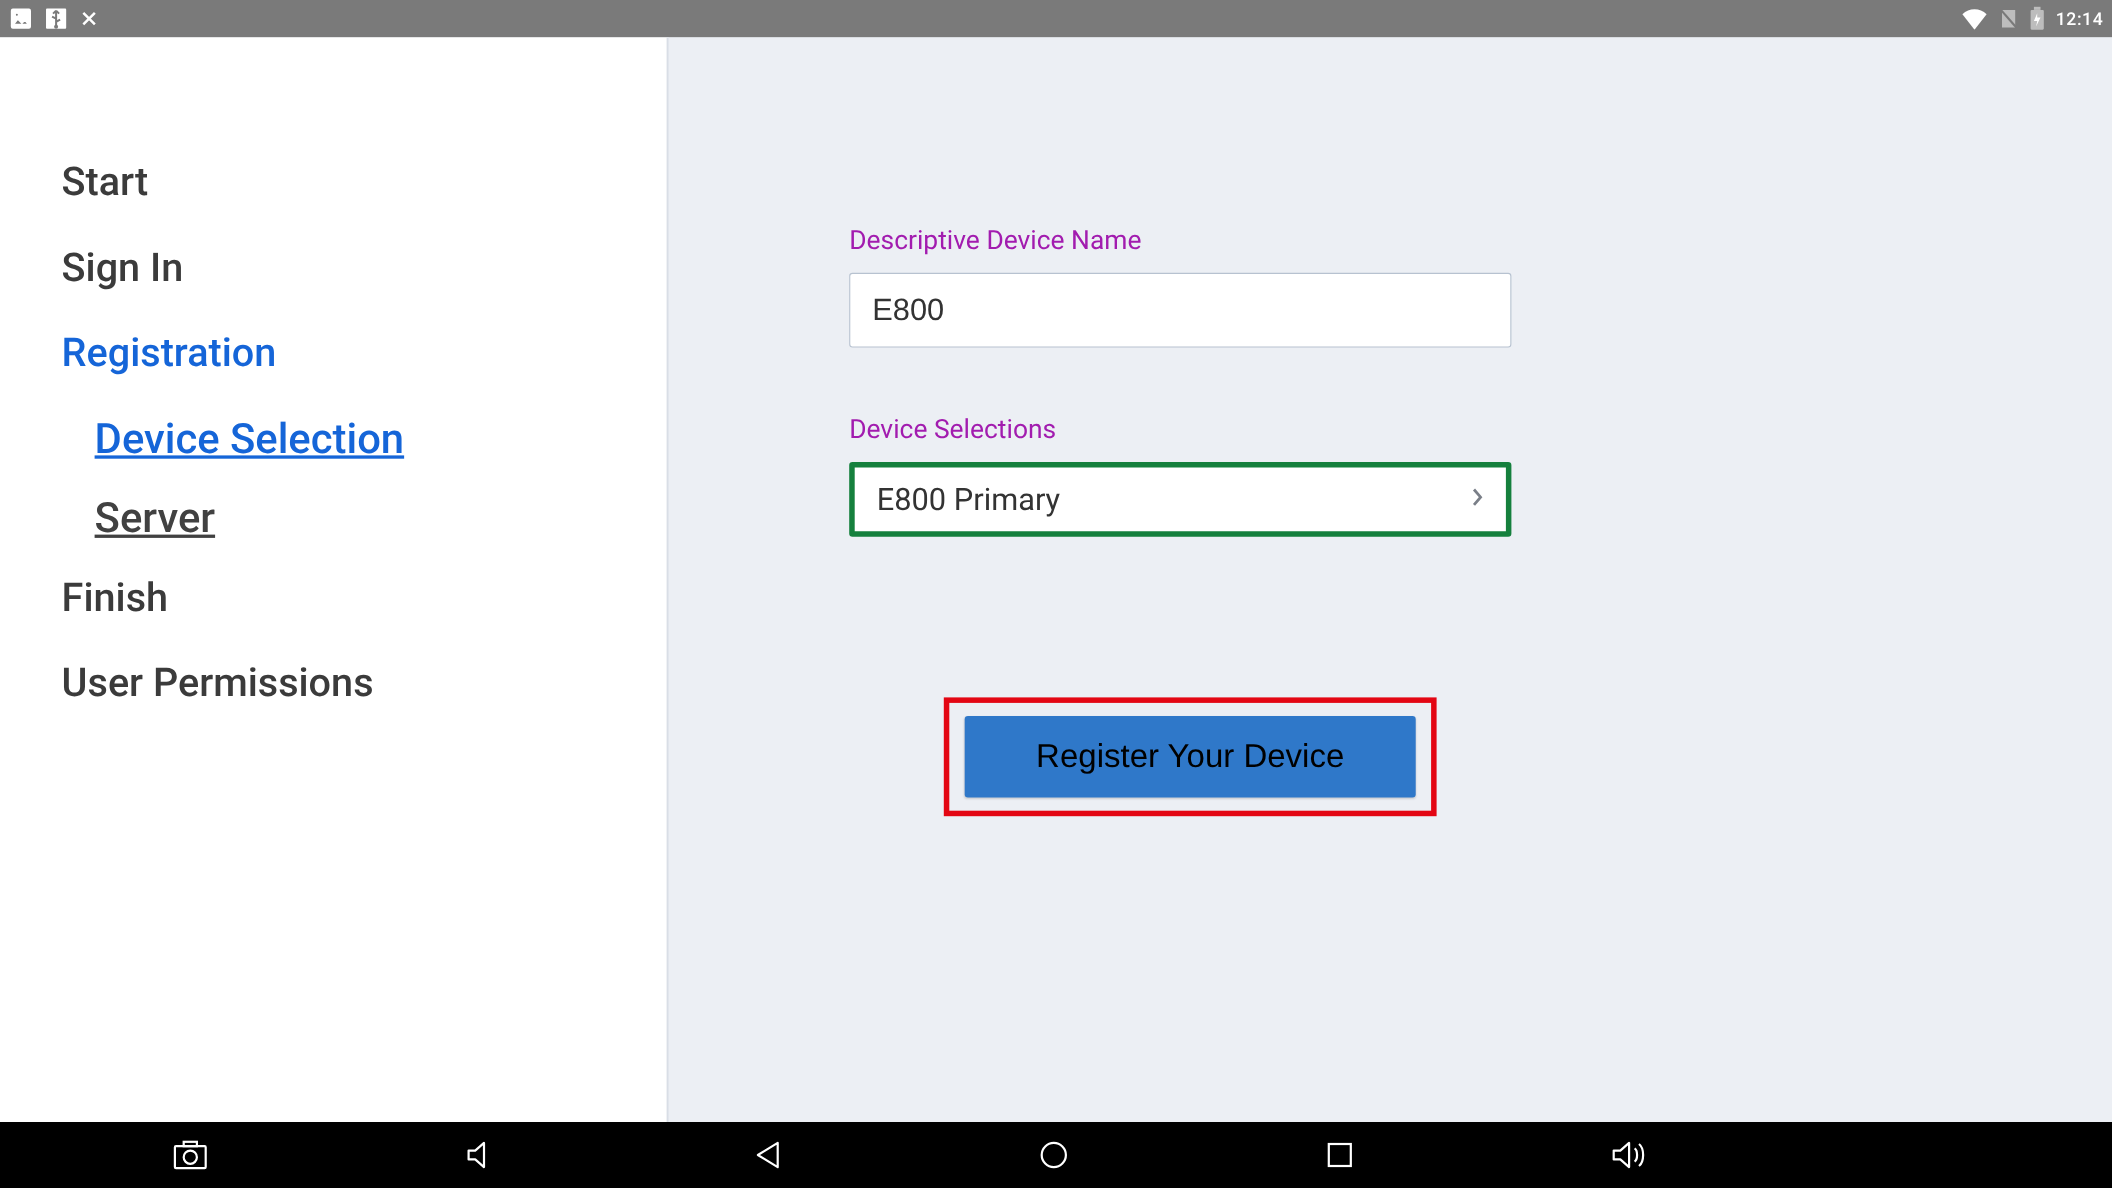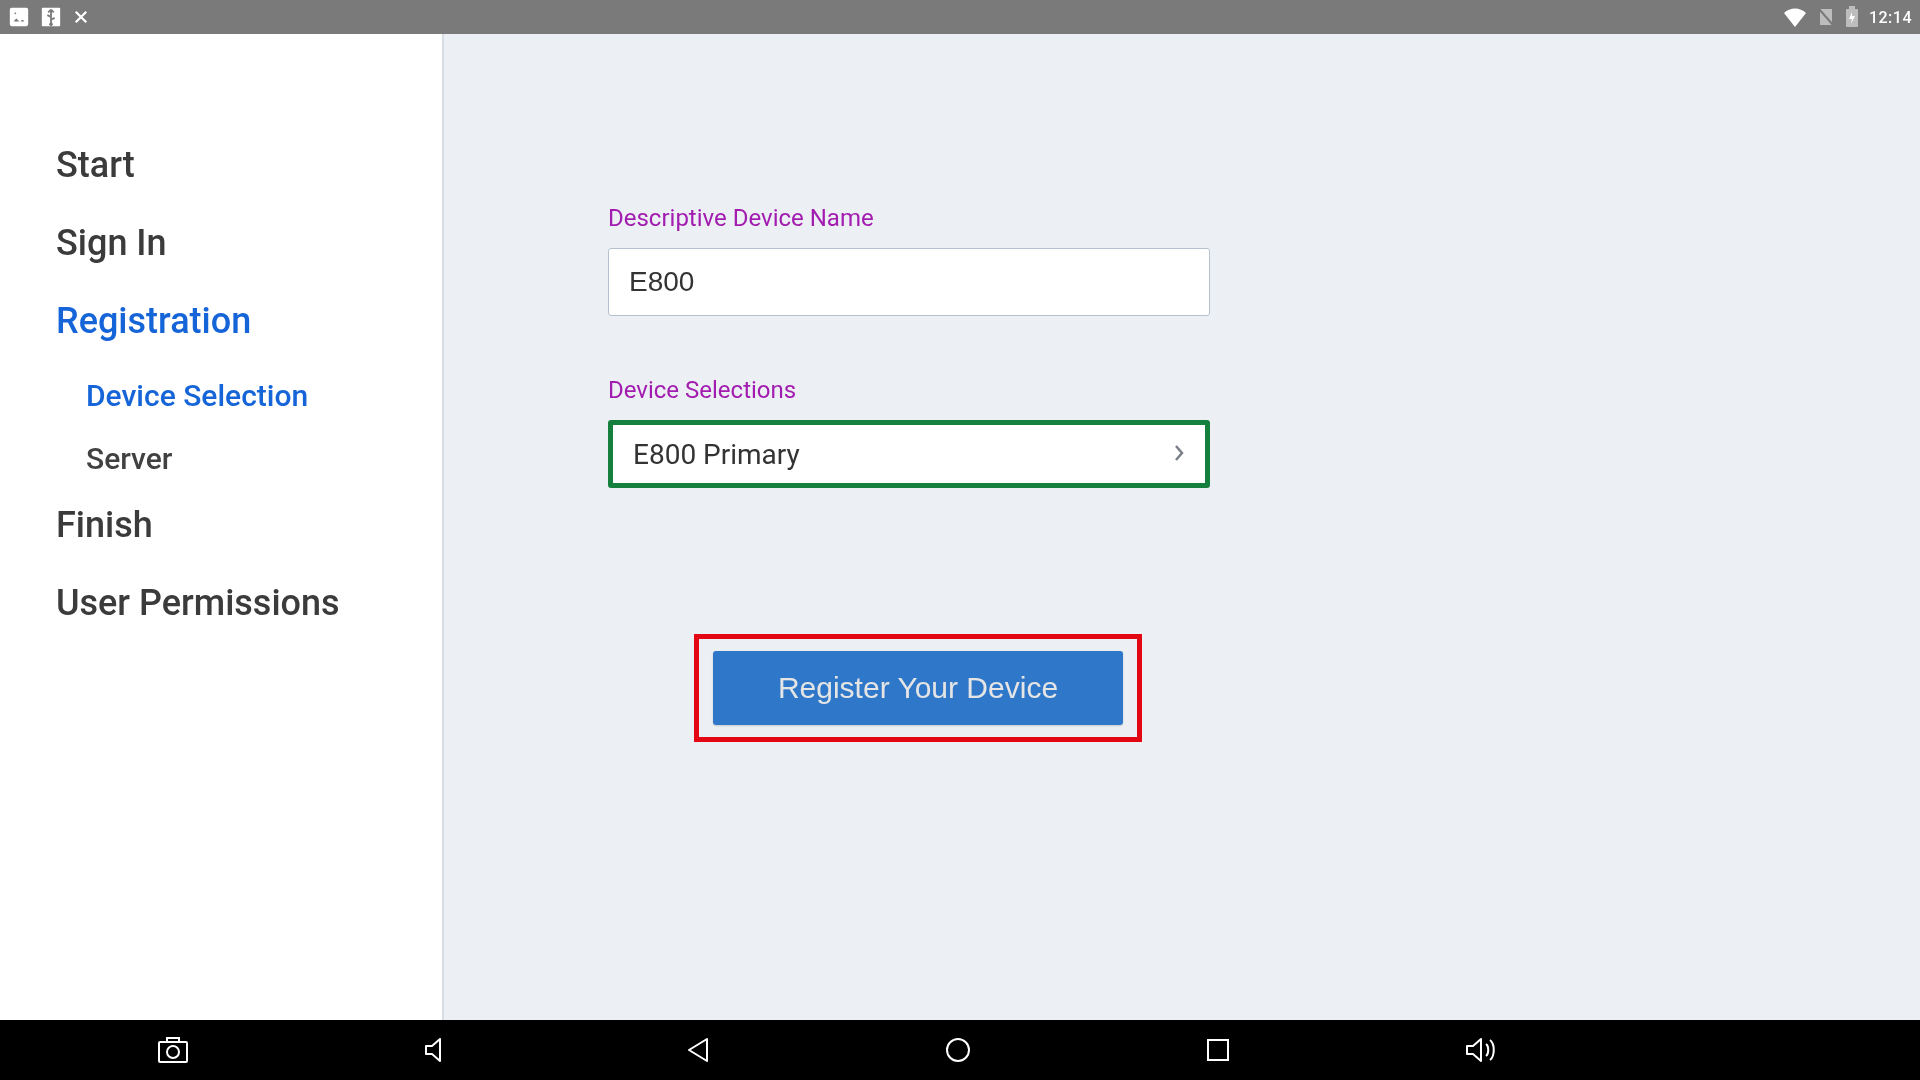--- a/index.html
+++ b/index.html
@@ -23,39 +23,40 @@
   .status-time { letter-spacing: 0.5px; }
 
   
   .app {
     flex: 1;
     display: flex;
     min-height: 0;
     position: relative;
   }
   .sidebar {
-    width: 444px;
+    width: 608px;
     background: #ffffff;
     padding: 110px 0 0 56px;
     border-right: 2px solid #d9dee6;
   }
   .nav-item {
     font-size: 36px;
     color: #3b3b3b;
     font-weight: 500;
     margin-bottom: 36px;
     cursor: pointer;
   }
   .nav-item.active { color: #1565d8; }
   .nav-sub {
-    font-size: 30px;
+    font-size: 38px;
     color: #414141;
     font-weight: 500;
     margin: 0 0 28px 30px;
     cursor: pointer;
+    text-decoration: underline;
   }
   .nav-sub.active { color: #1565d8; }
 
   .content {
     flex: 1;
     position: relative;
     background: #eceff4;
     padding: 170px 80px 0 164px;
   }
   .field-group { margin-bottom: 60px; }
@@ -96,21 +97,21 @@
     position: absolute;
     left: 250px;
     top: 600px;
     border: 5px solid #e30613;
     padding: 12px 14px;
   }
   .register-btn {
     width: 410px;
     height: 74px;
     background: #2f78c9;
-    color: #e5e5e5;
+    color: #000000;
     font-size: 30px;
     border: none;
     border-radius: 3px;
     cursor: pointer;
     box-shadow: 0 1px 2px rgba(0,0,0,0.15);
   }
 
   .version-text {
     position: absolute;
     right: 10px;

